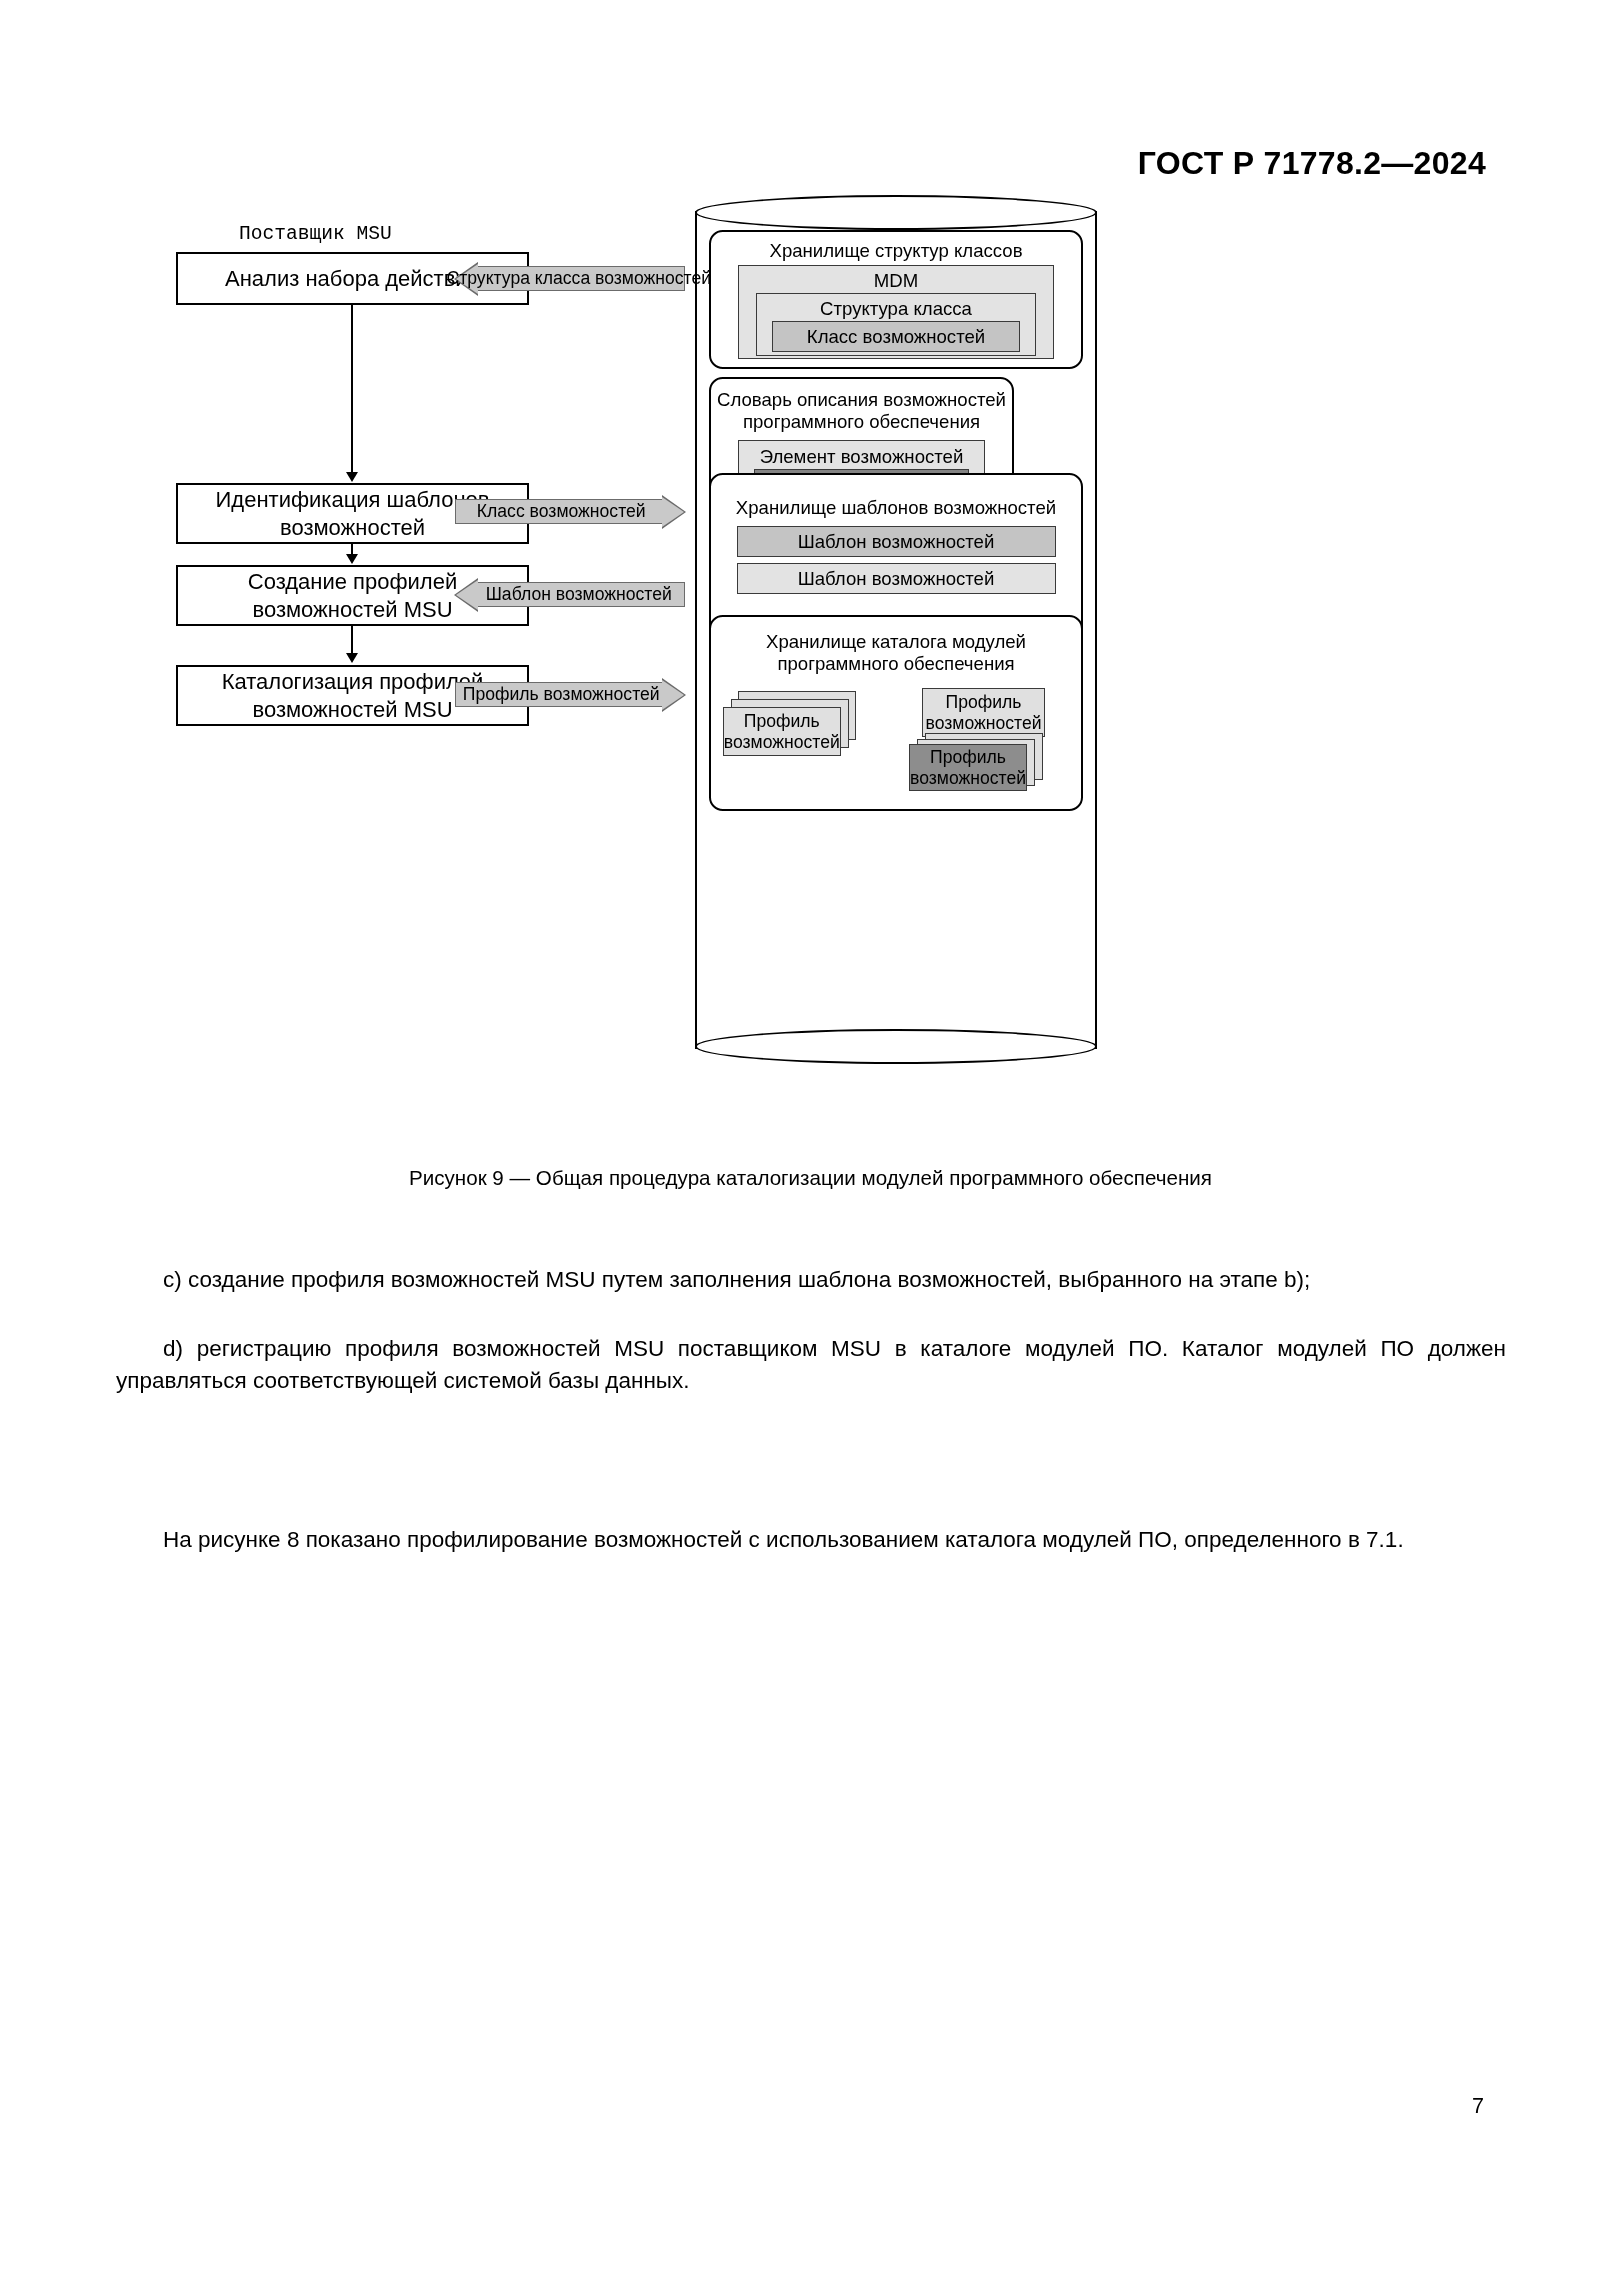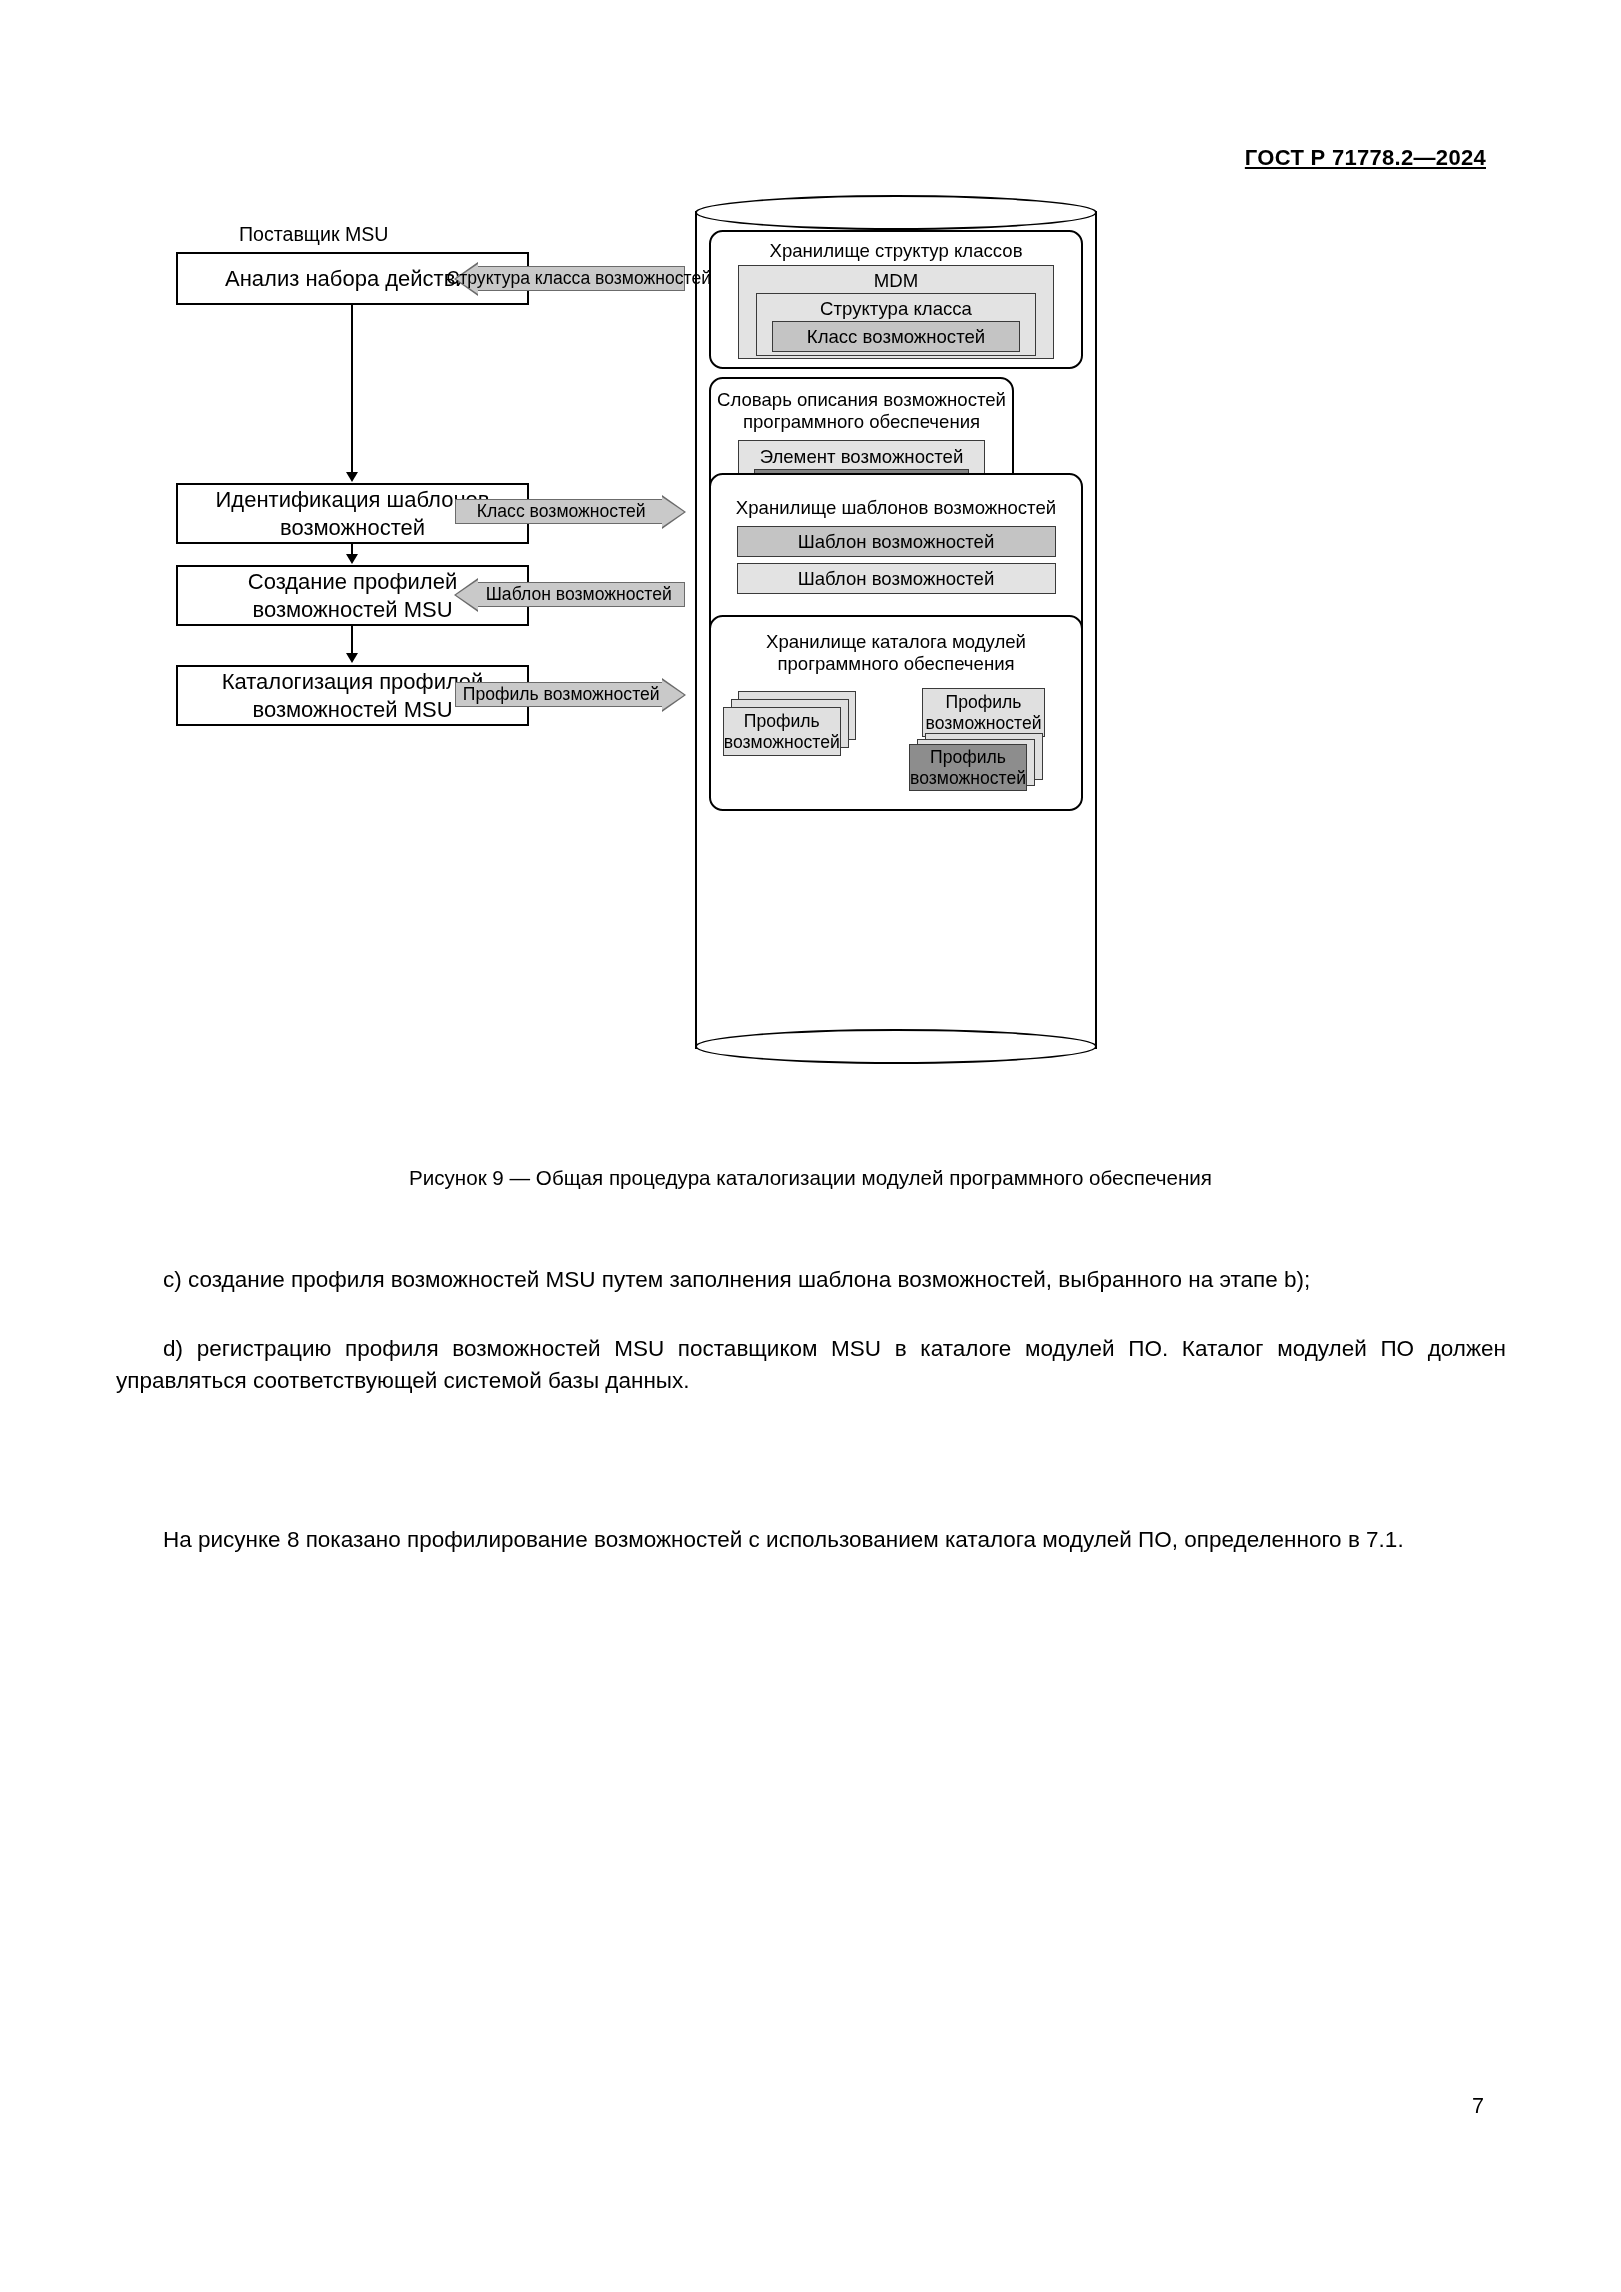--- a/index.html
+++ b/index.html
@@ -17,39 +17,39 @@
   .page {
     position: absolute;
     inset: 0;
   }
 
   
   .header {
     position: absolute;
     top: 145px;
     right: 135px;
-    font-size: 22px;
+    font-size: 32px;
     font-weight: bold;
     letter-spacing: 0.3px;
-    text-decoration: underline;
   }
 
   
   .figure {
     position: absolute;
     left: 176px;
     top: 201px;
     width: 1274px;
     height: 941px;
   }
 
   .lane-label {
     position: absolute;
     font-size: 19.6px;
     white-space: nowrap;
+    font-family: Liberation Mono, monospace;
   }
 
   .proc-box {
     position: absolute;
     border: 2px solid #000;
     background: #fff;
     display: flex;
     align-items: center;
     justify-content: center;
     text-align: center;

